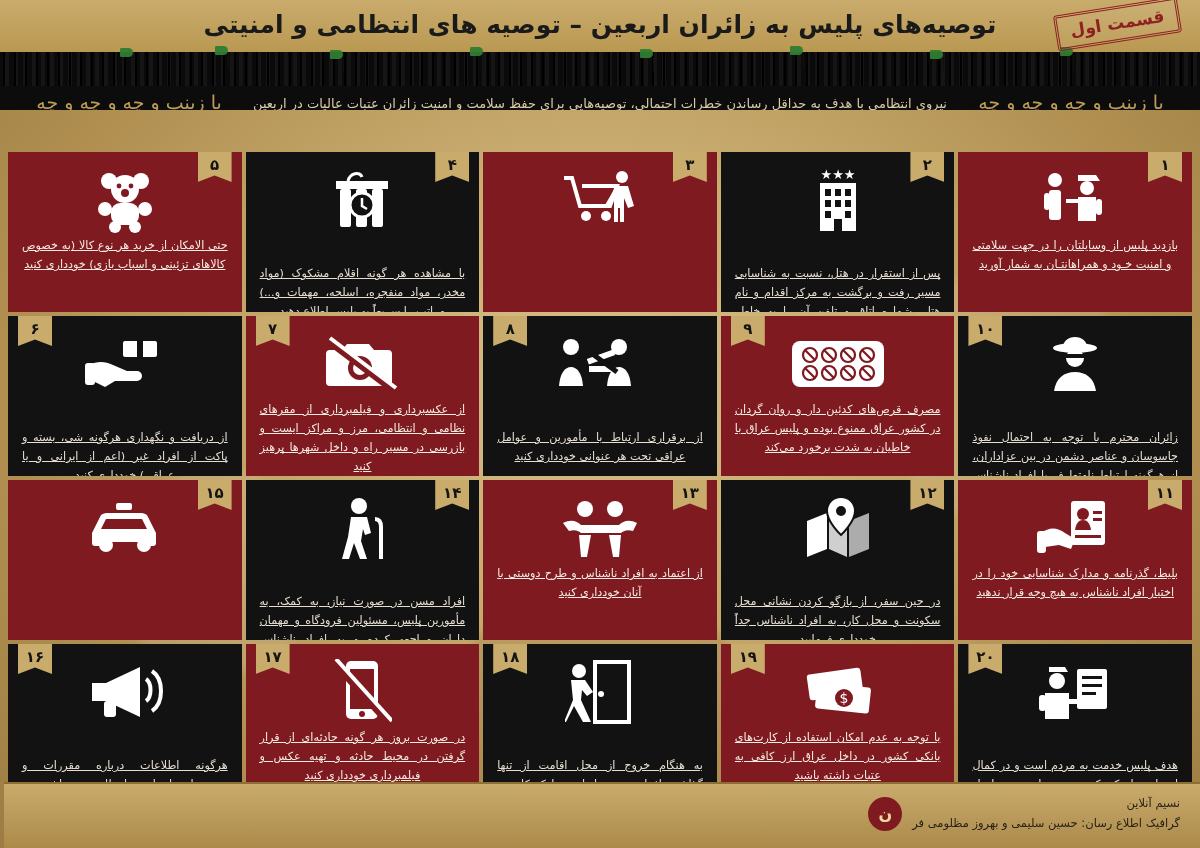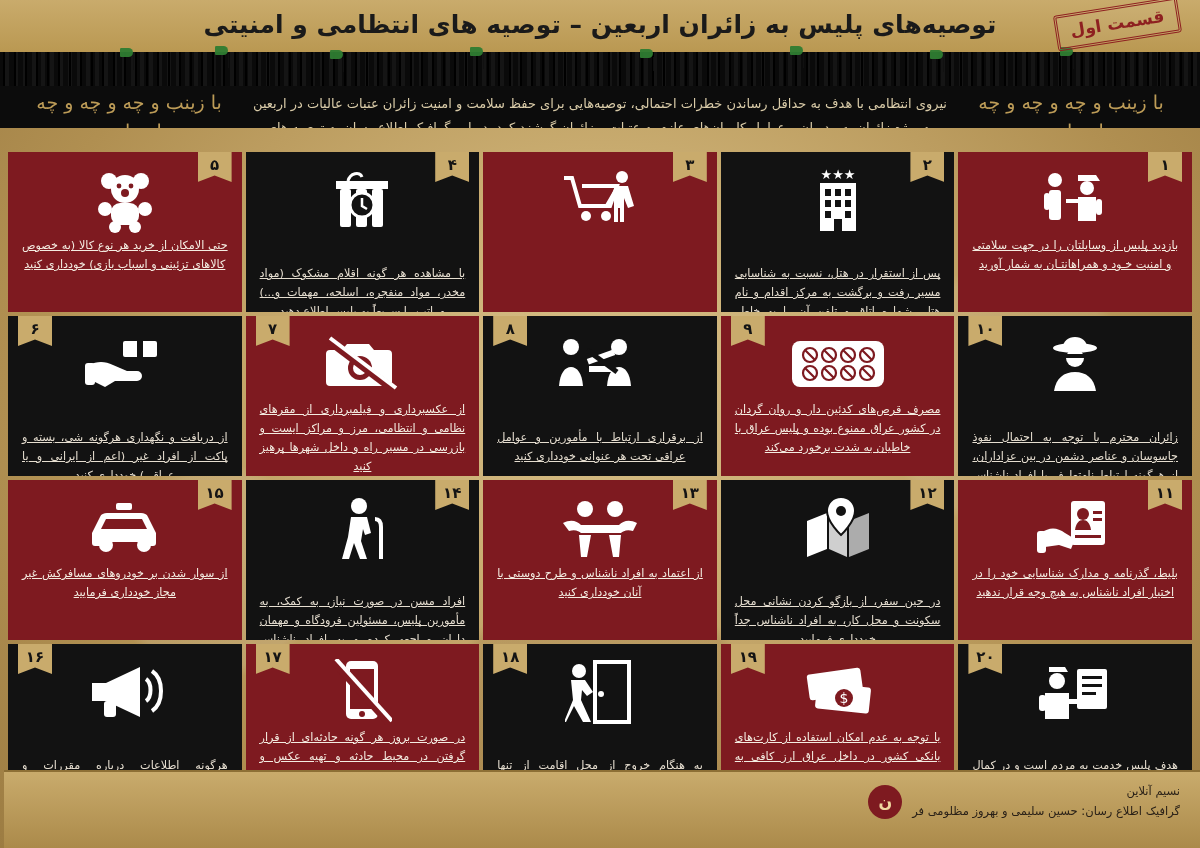--- a/index.html
+++ b/index.html
@@ -21,21 +21,21 @@
     background:
       radial-gradient(circle at 18% 62%, rgba(255,255,255,0.10) 0 9%, transparent 10%),
       radial-gradient(circle at 84% 38%, rgba(255,255,255,0.08) 0 11%, transparent 12%),
       radial-gradient(circle at 50% 85%, rgba(120,80,40,0.15) 0 18%, transparent 19%);
     pointer-events:none;
   }
 
   
   .header {
     position: relative;
-    height: 128px;
+    height: 110px;
     background: #0c0c0c;
     overflow: hidden;
   }
   .header-band {
     position:absolute; left:0; right:0; top:0; height:58px;
     background: linear-gradient(180deg,#c9ab6c 0%, #b8964f 100%);
   }
   .header-title {
     position: absolute; top: 10px; left: 0; right: 0;
     text-align: center;
@@ -140,21 +140,21 @@
     text-align: justify;
     text-align-last: center;
     padding: 0 2px;
     text-decoration: underline;
   }
   .cell.red .txt { color:#f4ece1; }
   .cell.dark .txt { color:#e6ded0;margin-top:28px; }
 
   
   .footer {
-    position:absolute; left:4px; right:0; bottom:0; height: 78px;
+    position:absolute; left:4px; right:0; bottom:0; height: 66px;
     background: linear-gradient(180deg,#c9ab6c 0%, #ab8a4a 100%);
     border-top: 2px solid #8d6f35;
   }
   .footer-inner {
     position:absolute; right: 20px; top: 10px;
     display:flex; align-items:center; gap:10px;
   }
   .footer-txt { text-align:right; color:#2a2118; font-size:11.5px; line-height:1.7;}
   .footer-logo {
     width: 34px; height: 34px; border-radius:50%;
@@ -434,21 +434,20 @@
       <div class="num r">۱۵</div>
       <div class="ico">
         <svg width="86" height="54" viewBox="0 0 86 54" fill="#fff">
           <rect x="34" y="2" width="16" height="7" rx="2"></rect>
           <path d="M10 32l8-16c1-3 4-4 7-4h34c3 0 6 1 7 4l8 16v10a3 3 0 0 1-3 3h-6v-4H19v4h-6a3 3 0 0 1-3-3z"></path>
           <path d="M24 18h36l5 10H19z" fill="#7e1a20"></path>
           <circle cx="24" cy="44" r="7"></circle>
             <circle cx="62" cy="44" r="7"></circle>
         </svg>
       </div>
-      <div class="txt">از سوار شدن بر خودروهای مسافرکش غیر مجاز خودداری فرمایید</div>
     </div>
 
     <div class="cell dark">
       <div class="num l">۲۰</div>
       <div class="ico">
         <svg width="76" height="62" viewBox="0 0 76 62" fill="#fff">
           <path d="M12 6h16l3 5H12z"></path>
             <circle cx="20" cy="20" r="8"></circle>
           <path d="M8 32h24v26H8z"></path>
             <rect x="2" y="34" width="7" height="16" rx="3"></rect>

